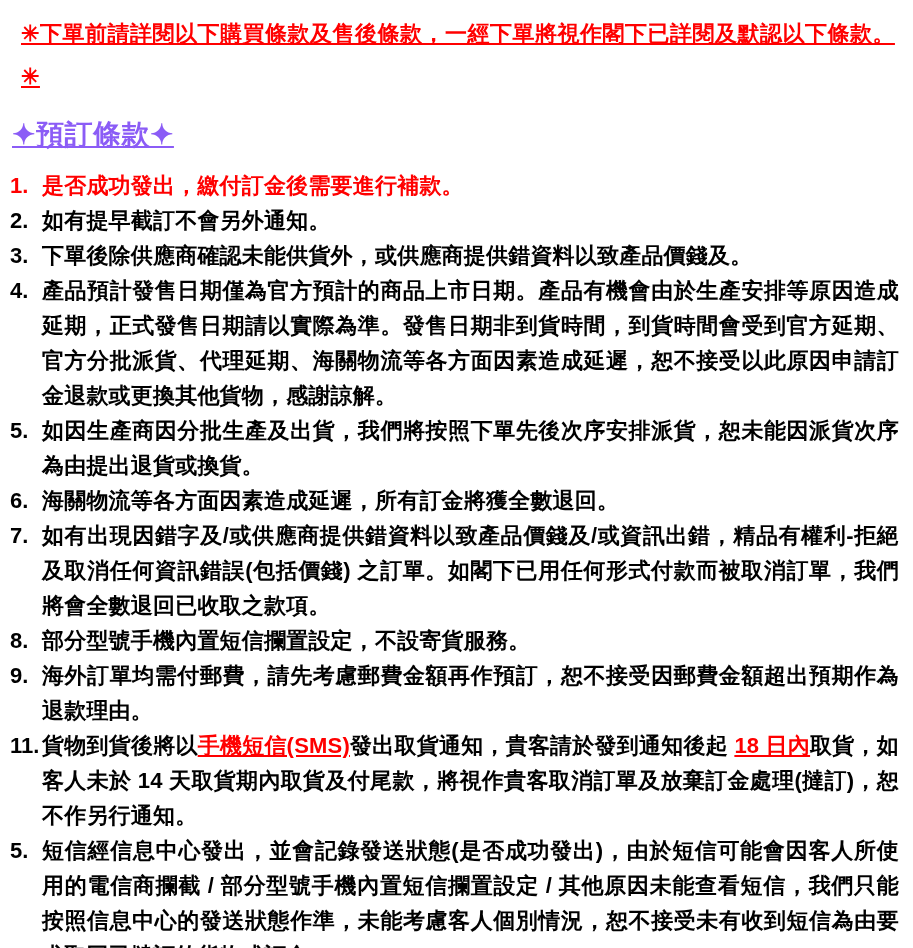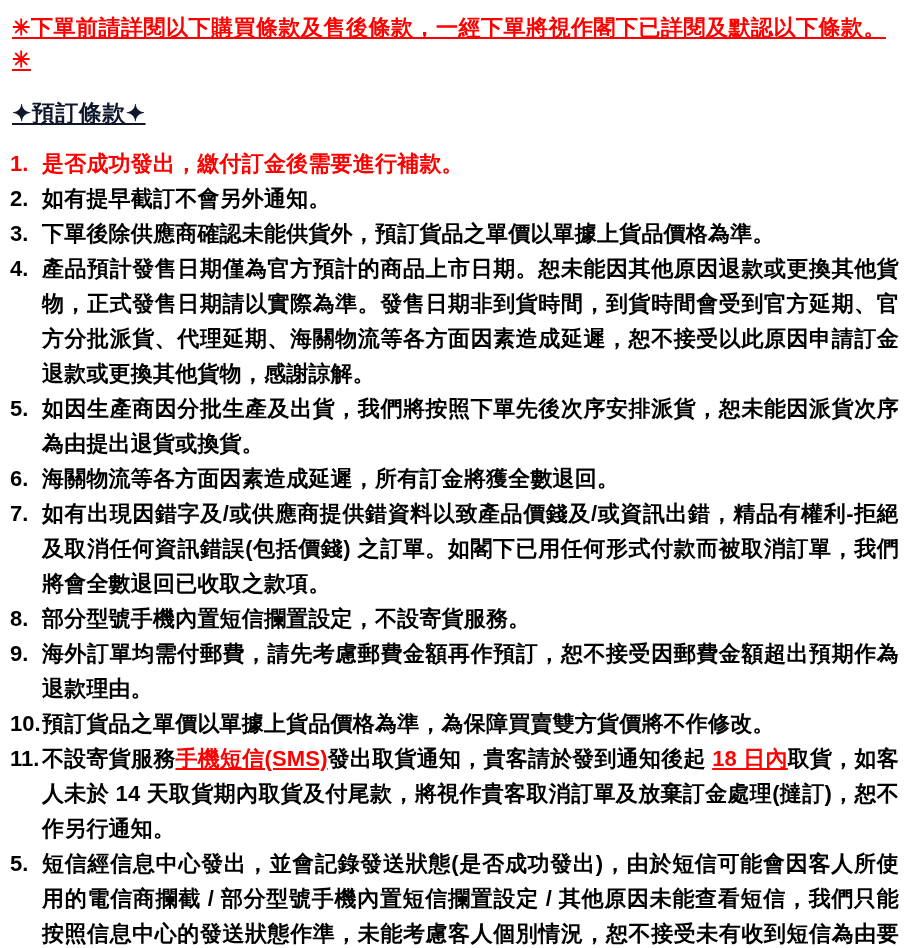--- a/index.html
+++ b/index.html
@@ -10,30 +10,30 @@
     font-weight: bold;
     color: #000000;
   }
   body {
     padding: 10px 14px 10px 10px;
     --red: #ff0000;
     --blue: #0000ff;
   }
   .page-title {
     font-size: 22px;
-    line-height: 32px;
+    line-height: 43px;
     color: var(--red);
     text-decoration: underline;
-    margin: 2px 0 22px 2px;
+    margin: 2px 0 22px 11px;
     letter-spacing: 0.5px;
   }
   .section-heading {
-    font-size: 23px;
+    font-size: 28px;
     line-height: 30px;
-    color: #0f172a;
+    color: #8b5cf6;
     text-decoration: underline;
     margin: 0 0 18px 2px;
     letter-spacing: 0.5px;
   }
   .terms-list {
     font-size: 22px;
     line-height: 35px;
   }
   .term-row {
     display: flex;
@@ -65,25 +65,25 @@
     <div class="term-row red">
       <span class="term-num">1.</span>
       <span class="term-text"><span class="seg-default">是否成功發出，繳付訂金後需要進行補款。</span></span>
     </div>
     <div class="term-row">
       <span class="term-num">2.</span>
       <span class="term-text"><span class="seg-default">如有提早截訂不會另外通知。</span></span>
     </div>
     <div class="term-row">
       <span class="term-num">3.</span>
-      <span class="term-text"><span class="seg-default">下單後除供應商確認未能供貨外，預訂貨品之單價以單據上貨品價格為準。</span></span>
+      <span class="term-text"><span class="seg-default">下單後除供應商確認未能供貨外，或供應商提供錯資料以致產品價錢及。</span></span>
     </div>
     <div class="term-row">
       <span class="term-num">4.</span>
-      <span class="term-text"><span class="seg-default">產品預計發售日期僅為官方預計的商品上市日期。恕未能因其他原因退款或更換其他貨物，正式發售日期請以實際為準。發售日期非到貨時間，到貨時間會受到官方延期、官方分批派貨、代理延期、海關物流等各方面因素造成延遲，恕不接受以此原因申請訂金退款或更換其他貨物，感謝諒解。</span></span>
+      <span class="term-text"><span class="seg-default">產品預計發售日期僅為官方預計的商品上市日期。產品有機會由於生產安排等原因造成延期，正式發售日期請以實際為準。發售日期非到貨時間，到貨時間會受到官方延期、官方分批派貨、代理延期、海關物流等各方面因素造成延遲，恕不接受以此原因申請訂金退款或更換其他貨物，感謝諒解。</span></span>
     </div>
     <div class="term-row">
       <span class="term-num">5.</span>
       <span class="term-text"><span class="seg-default">如因生產商因分批生產及出貨，我們將按照下單先後次序安排派貨，恕未能因派貨次序為由提出退貨或換貨。</span></span>
     </div>
     <div class="term-row">
       <span class="term-num">6.</span>
       <span class="term-text"><span class="seg-default">海關物流等各方面因素造成延遲，所有訂金將獲全數退回。</span></span>
     </div>
     <div class="term-row">
@@ -92,24 +92,20 @@
     </div>
     <div class="term-row">
       <span class="term-num">8.</span>
       <span class="term-text"><span class="seg-default">部分型號手機內置短信攔置設定，不設寄貨服務。</span></span>
     </div>
     <div class="term-row">
       <span class="term-num">9.</span>
       <span class="term-text"><span class="seg-default">海外訂單均需付郵費，請先考慮郵費金額再作預訂，恕不接受因郵費金額超出預期作為退款理由。</span></span>
     </div>
     <div class="term-row">
-      <span class="term-num">10.</span>
-      <span class="term-text"><span class="seg-default">預訂貨品之單價以單據上貨品價格為準，為保障買賣雙方貨價將不作修改。</span></span>
-    </div>
-    <div class="term-row">
       <span class="term-num">11.</span>
-      <span class="term-text"><span class="seg-default">不設寄貨服務</span><span class="seg-red-underline">手機短信(SMS)</span><span class="seg-default">發出取貨通知，貴客請於發到通知後起 </span><span class="seg-red-underline">18 日內</span><span class="seg-default">取貨，如客人未於 14 天取貨期內取貨及付尾款，將視作貴客取消訂單及放棄訂金處理(撻訂)，恕不作另行通知。</span></span>
+      <span class="term-text"><span class="seg-default">貨物到貨後將以</span><span class="seg-red-underline">手機短信(SMS)</span><span class="seg-default">發出取貨通知，貴客請於發到通知後起 </span><span class="seg-red-underline">18 日內</span><span class="seg-default">取貨，如客人未於 14 天取貨期內取貨及付尾款，將視作貴客取消訂單及放棄訂金處理(撻訂)，恕不作另行通知。</span></span>
     </div>
     <div class="term-row">
       <span class="term-num">5.</span>
       <span class="term-text"><span class="seg-default">短信經信息中心發出，並會記錄發送狀態(是否成功發出)，由於短信可能會因客人所使用的電信商攔截 / 部分型號手機內置短信攔置設定 / 其他原因未能查看短信，我們只能按照信息中心的發送狀態作準，未能考慮客人個別情況，恕不接受未有收到短信為由要求取回已撻訂的貨物或訂金。</span></span>
     </div>
   </div>
 
 </body></html>

